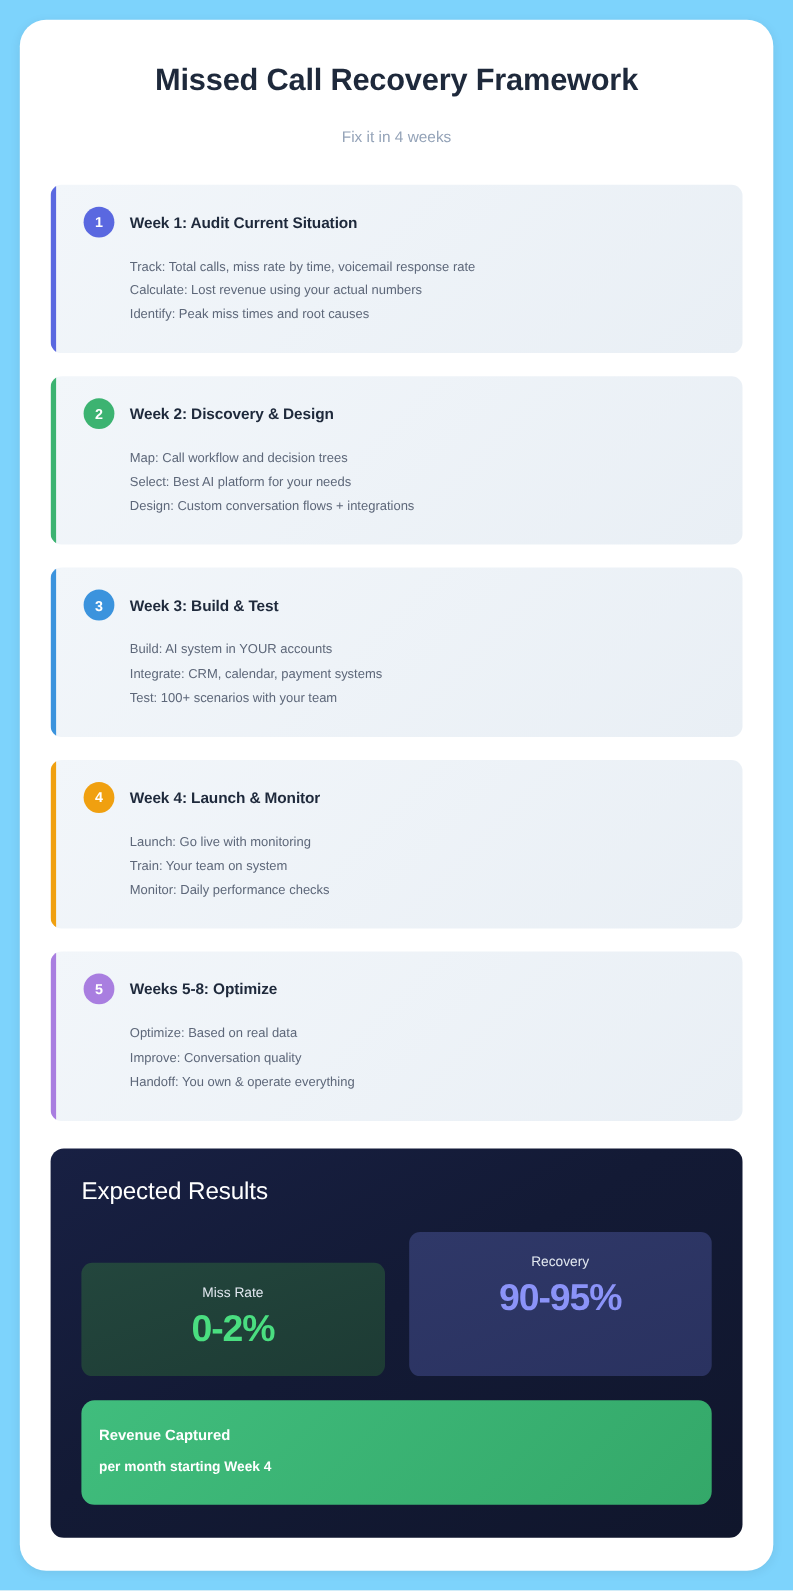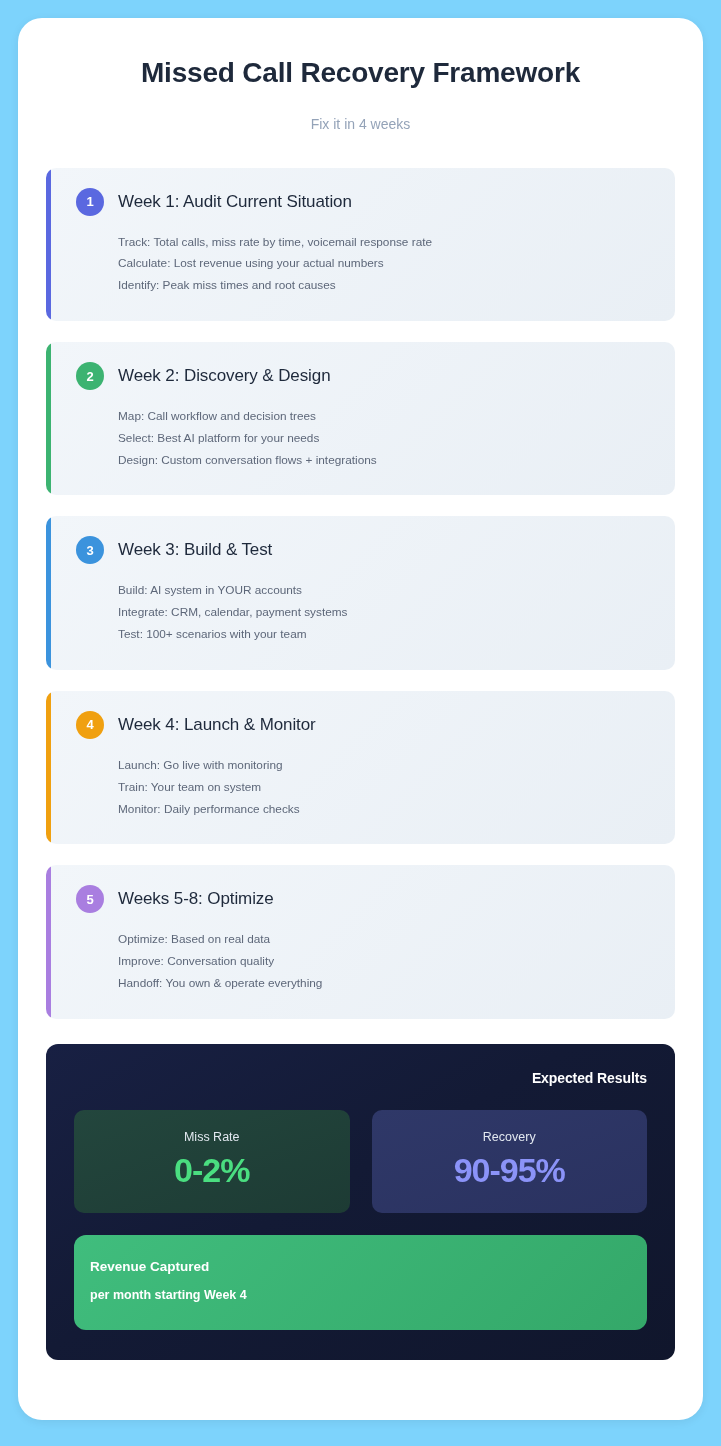--- a/index.html
+++ b/index.html
@@ -73,22 +73,22 @@
     border-radius: 50%;
     color: #ffffff;
     font-size: 13px;
     font-weight: bold;
     display: flex;
     align-items: center;
     justify-content: center;
     line-height: 1;
   }
   .step-title {
-    font-size: 17px;
-    font-weight: normal;
+    font-size: 14px;
+    font-weight: bold;
     color: #1e293b;
     letter-spacing: -0.1px;
   }
 
   .step-lines {
     margin-top: 16px;
     padding-left: 42px;
   }
   .step-line {
     font-size: 11.8px;
@@ -97,39 +97,39 @@
   }
 
   
   .results {
     margin-top: 25px;
     background: linear-gradient(150deg, #182043 0%, #131a35 45%, #10162c 100%);
     border-radius: 12px;
     padding: 26px 28px 30px 28px;
   }
   .results-title {
-    text-align: right;
-    color: #ffffff;
-    font-size: 14px;
-    font-weight: bold;
+    text-align: left;
+    color: #ffffff;
+    font-size: 22px;
+    font-weight: normal;
     letter-spacing: -0.1px;
   }
 
   .stat-row {
     display: flex;
     gap: 22px;
     margin-top: 24px;
   }
   .stat {
     flex: 1;
     border-radius: 10px;
     padding: 20px 10px 24px 10px;
     text-align: center;
   }
-  .stat-miss { background: linear-gradient(160deg, #23463d 0%, #1d3b34 100%); }
+  .stat-miss { background: linear-gradient(160deg, #23463d 0%, #1d3b34 100%); margin-top: 28px; }
   .stat-rec  { background: linear-gradient(160deg, #2f3868 0%, #2a3260 100%); }
 
   .stat-label {
     font-size: 12.5px;
     color: #e2e8f0;
     font-weight: normal;
   }
   .stat-value {
     margin-top: 8px;
     font-size: 34px;

